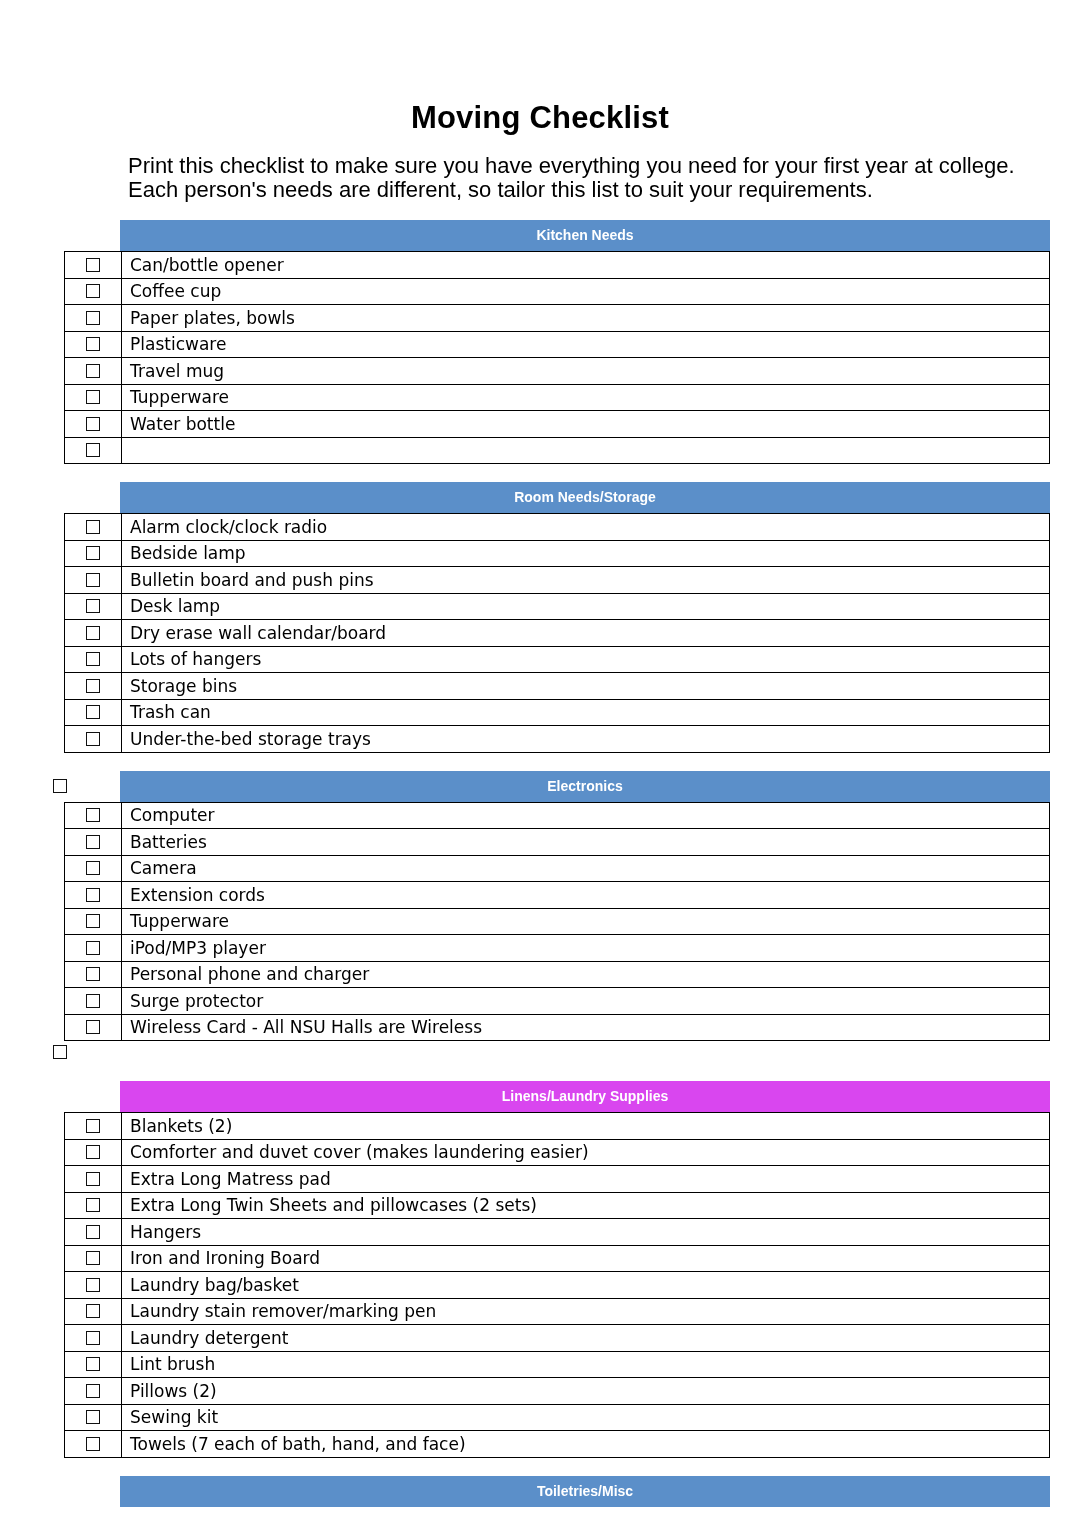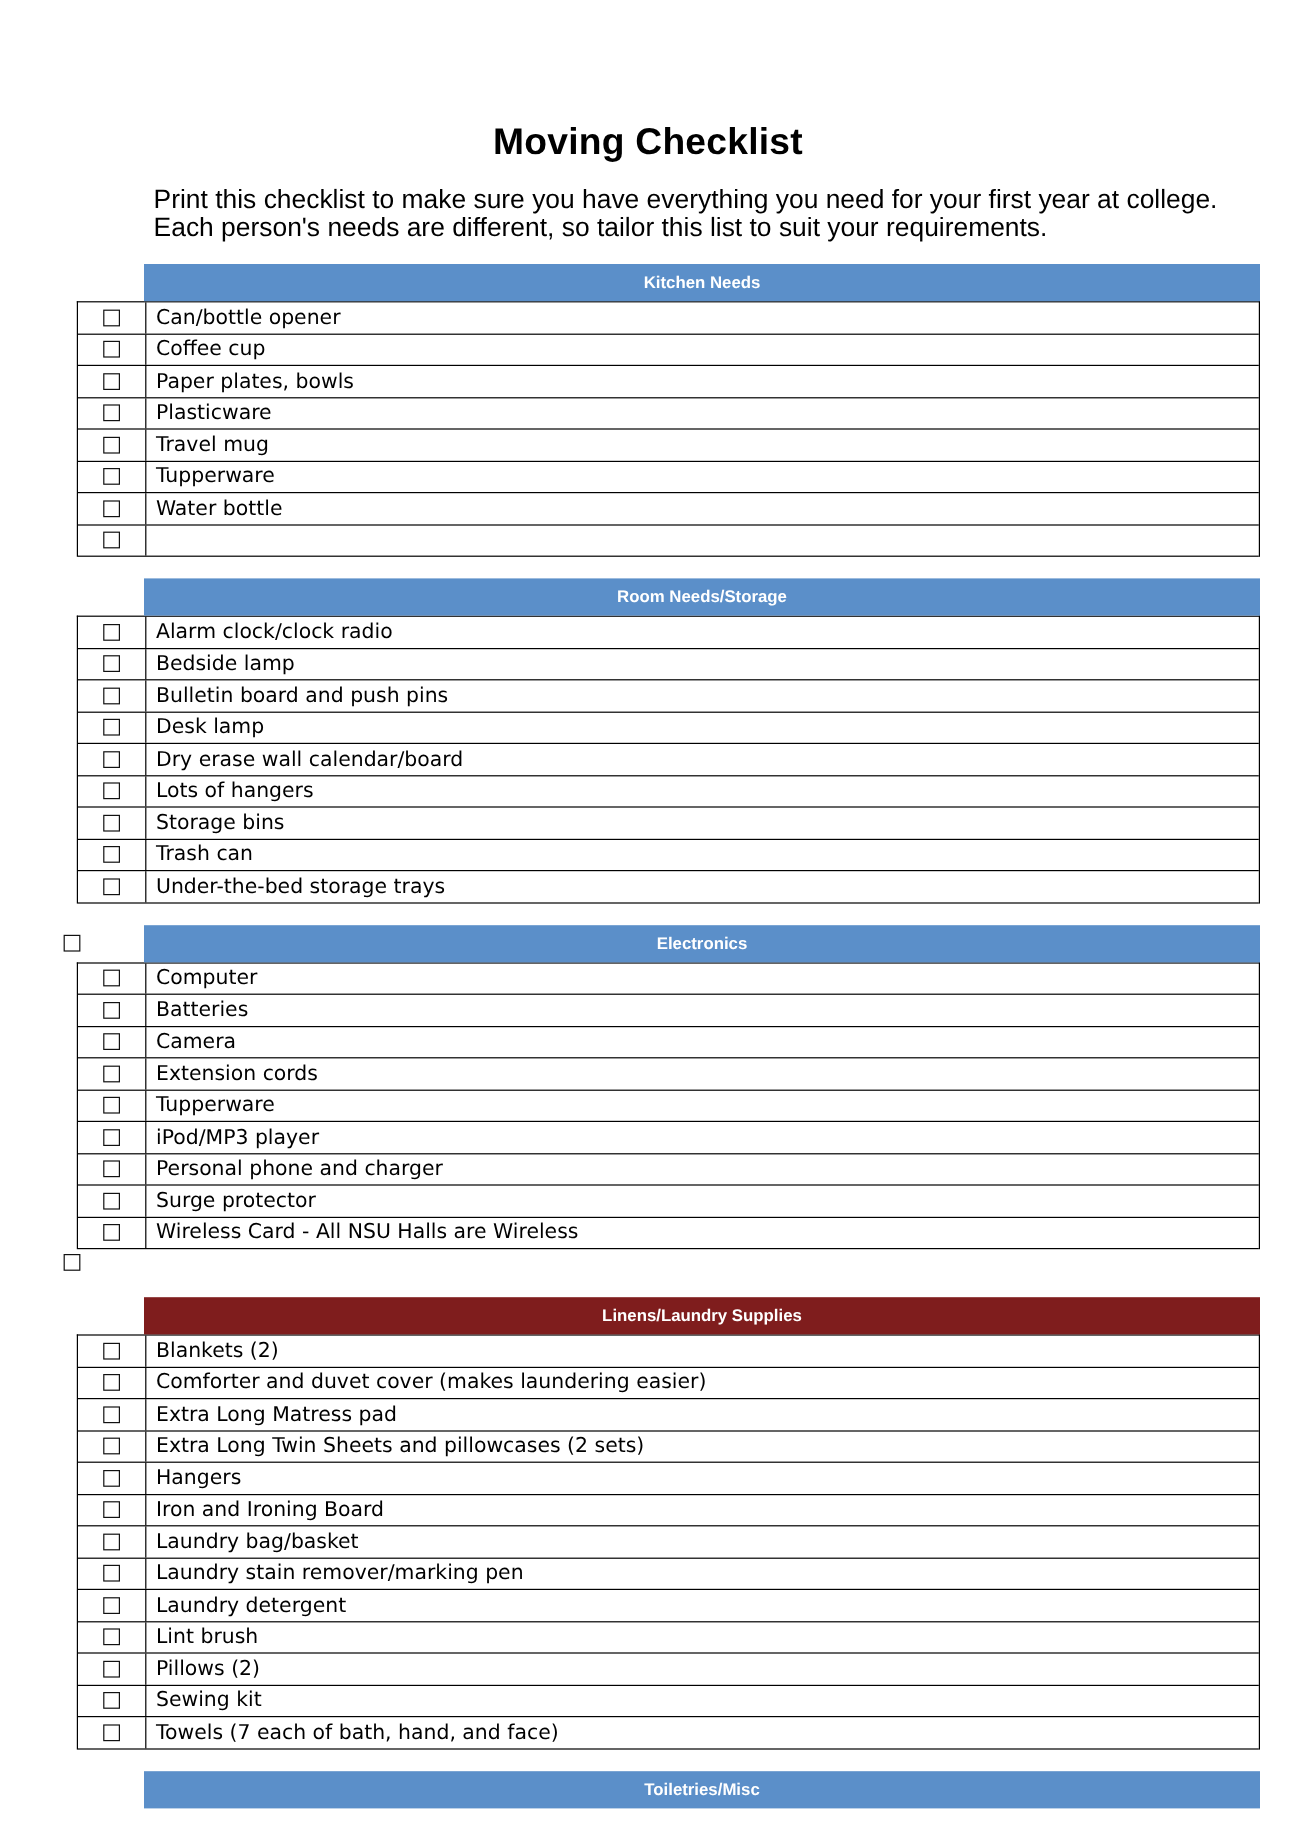--- a/index.html
+++ b/index.html
@@ -313,21 +313,21 @@
             </div>
             <div class="label-cell">Wireless Card - All NSU Halls are Wireless</div>
           </div>
         </div>
         <div class="orphan-cb">
           <span class="checkbox"></span>
         </div>
       </div>
       <div class="section">
         <div class="header-row-wrap">
-          <div class="section-header" style="background: #7f1d1d;">Linens/Laundry Supplies</div>
+          <div class="section-header" style="background: #d946ef;">Linens/Laundry Supplies</div>
         </div>
         <div class="rows">
           <div class="row">
             <div class="cb-cell">
               <span class="checkbox"></span>
             </div>
             <div class="label-cell">Blankets (2)</div>
           </div>
           <div class="row">
             <div class="cb-cell">

